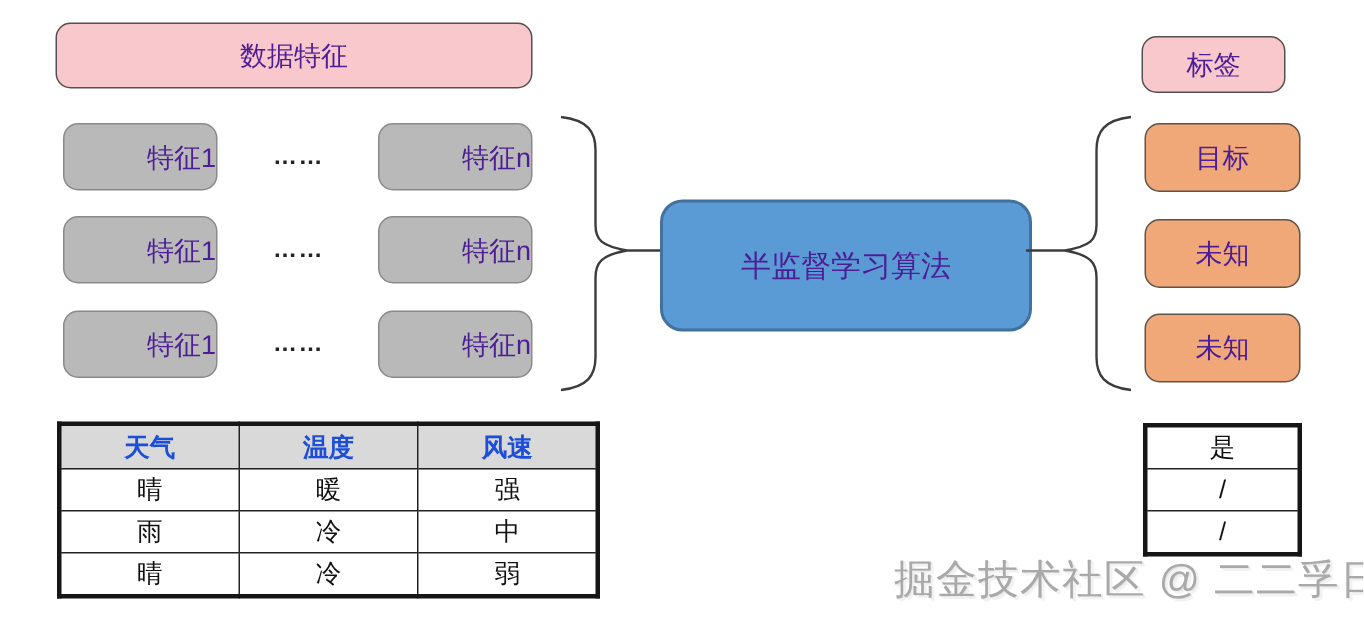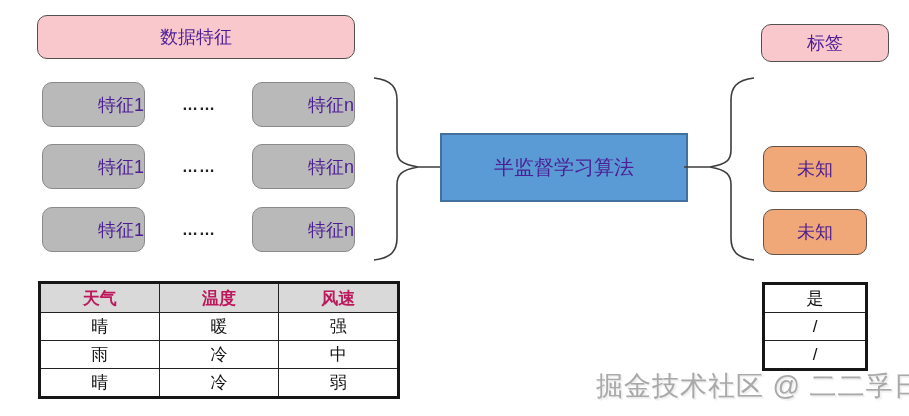--- a/index.html
+++ b/index.html
@@ -12,21 +12,21 @@
   .grayb{background:#b9b9b9;border:1.5px solid #8a8a8a;border-radius:10px;font-size:18px;justify-content:flex-end;}
   .orange{background:#f0a878;border:1.5px solid #5f5248;border-radius:10px;font-size:18px;}
   .blue{background:#5b9bd5;border:2px solid #41719c;font-size:20px;}
 
   .dots{position:absolute;display:flex;align-items:center;justify-content:center;
         font-size:16px;font-weight:bold;color:#222;letter-spacing:1px;}
 
   table{border-collapse:collapse;background:#fff;table-layout:fixed;}
   .dtable{position:absolute;}
   .dtable table{border:3px solid #161616;}
-  .dtable th{background:#d9d9d9;font-weight:bold;font-size:17px;color:#be185d;
+  .dtable th{background:#d9d9d9;font-weight:bold;font-size:17px;color:#1d4ed8;
              border:1.5px solid #222;height:28px;padding:0;}
   .dtable td{font-size:17px;color:#111;border:1.5px solid #222;height:27px;
              text-align:center;padding:0;font-weight:normal;}
 
   .watermark{position:absolute;font-size:27px;color:#a9a9a9;letter-spacing:1px;
              text-shadow:2px 2px 0 #f2f2f2, 1px 1px 0 #e0e0e0;white-space:nowrap;z-index:9;}
 
   svg.brace{position:absolute;overflow:visible;}
   svg.brace path{fill:none;stroke:#3c3c3c;stroke-width:1.6;}
 </style>
@@ -66,32 +66,35 @@
     <span>……</span>
   </div>
   <div class="rbox grayb" style="left:252px;top:207px;width:103px;height:45px;">
     <span>特征n</span>
   </div>
 
   <svg class="brace" style="left:366px;top:72px;" width="78" height="194" viewBox="0 0 78 194">
     <path d="M 8 6 C 26 8, 31 16, 31 28 L 31 78 C 31 88, 35 92, 52 95 C 35 98, 31 103, 31 113 L 31 166 C 31 178, 26 186, 8 188 M 52 95 L 78 95"></path>
   </svg>
 
-  <div class="rbox blue" style="left:440px;top:133px;width:248px;height:69px;">
+  <div class="rbox blue" style="left:440px;top:133px;width:248px;height:88px;border-radius:15px;">
     <span>半监督学习算法</span>
   </div>
 
   <svg class="brace" style="left:684px;top:72px;" width="78" height="194" viewBox="0 0 78 194">
     <path d="M 70 6 C 52 8, 47 16, 47 28 L 47 78 C 47 88, 43 92, 26 95 C 43 98, 47 103, 47 113 L 47 166 C 47 178, 52 186, 70 188 M 26 95 L 0 95"></path>
   </svg>
 
-  <div class="rbox pink" style="left:761px;top:24px;width:128px;height:38px;">
+  <div class="rbox pink" style="left:761px;top:24px;width:96px;height:38px;">
     <span>标签</span>
   </div>
 
+  <div class="rbox orange" style="left:763px;top:82px;width:104px;height:46px;">
+    <span>目标</span>
+  </div>
   <div class="rbox orange" style="left:763px;top:146px;width:104px;height:46px;">
     <span>未知</span>
   </div>
   <div class="rbox orange" style="left:763px;top:209px;width:104px;height:46px;">
     <span>未知</span>
   </div>
 
   <div class="dtable" style="left:38px;top:281px;">
     <table style="width:362px;">
       <tbody>

